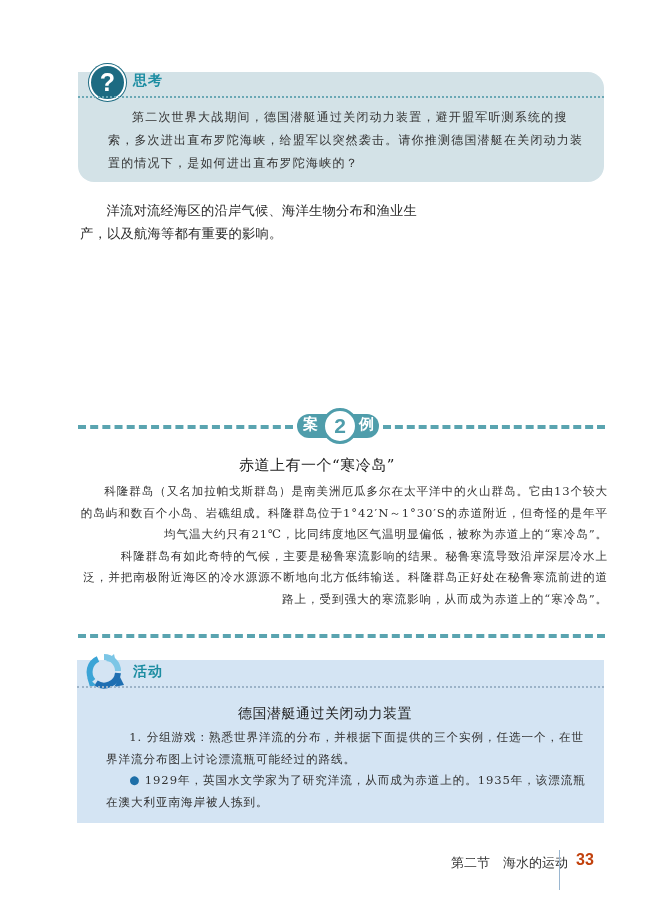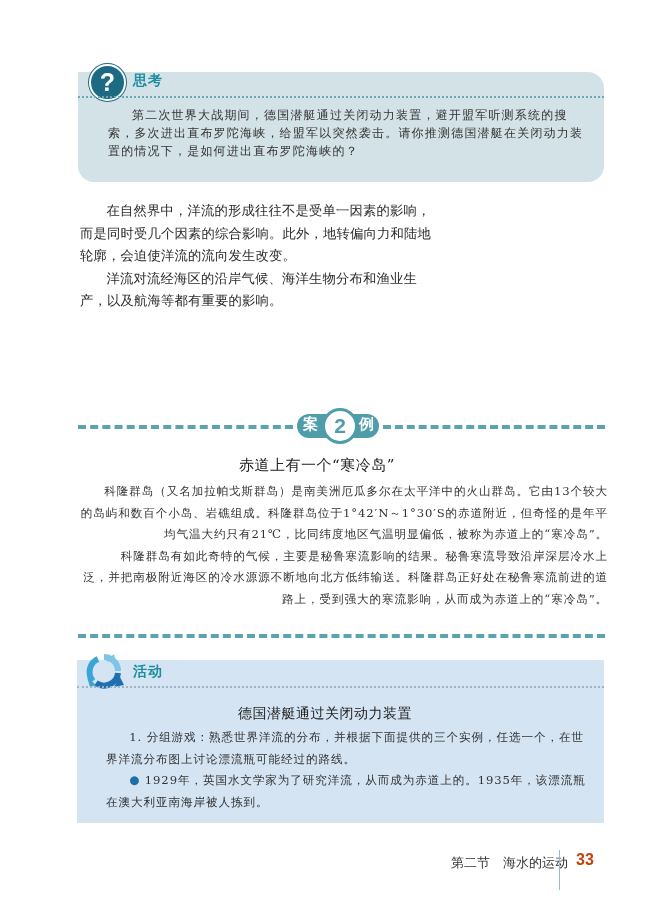--- a/index.html
+++ b/index.html
@@ -25,21 +25,21 @@
   }
   .think-title {
     position: absolute; left: 133px; top: 72px; font-family: "Liberation Sans", sans-serif;
     font-weight: bold; font-size: 14px; color: #1d8da2; letter-spacing: 1px;
   }
   .dotline {
     position: absolute; height: 0; border-top: 2px dotted #6aa8b5;
   }
   .think-text {
     position: absolute; left: 108px; top: 106px; width: 480px;
-    font-size: 12px; line-height: 18px; color: #333;
+    font-size: 12px; line-height: 23px; color: #333;
     text-indent: 2em; letter-spacing: 1.2px;
   }
 
   
   .body-text {
     position: absolute; left: 80px; top: 200px; width: 352px;
     font-size: 13.3px; line-height: 22.5px; color: #2b2b2b; letter-spacing: 0.2px;
   }
   .body-text p { margin: 0; text-indent: 2em; }
 
@@ -106,21 +106,20 @@
 </head>
 <body>
 
 <div class="think-box"></div>
 <div class="think-icon">?</div>
 <div class="think-title">思考</div>
 <div class="dotline" style="left:78px; top:96px; width:526px;"></div>
 <div class="think-text">第二次世界大战期间，德国潜艇通过关闭动力装置，避开盟军听测系统的搜索，多次进出直布罗陀海峡，给盟军以突然袭击。请你推测德国潜艇在关闭动力装置的情况下，是如何进出直布罗陀海峡的？</div>
 
 <div class="body-text">
-  <p>在自然界中，洋流的形成往往不是受单一因素的影响，而是同时受几个因素的综合影响。此外，地转偏向力和陆地轮廓，会迫使洋流的流向发生改变。</p>
   <p>洋流对流经海区的沿岸气候、海洋生物分布和渔业生产，以及航海等都有重要的影响。</p>
 </div>
 
 <div class="dashline" style="left:78px; top:425px; width:215px;"></div>
 <div class="dashline" style="left:383px; top:425px; width:222px;"></div>
 <div class="case-pill"></div>
 <div class="case-char" style="left:303px;">案</div>
 <div class="case-num">2</div>
 <div class="case-char" style="left:359px;">例</div>
 

